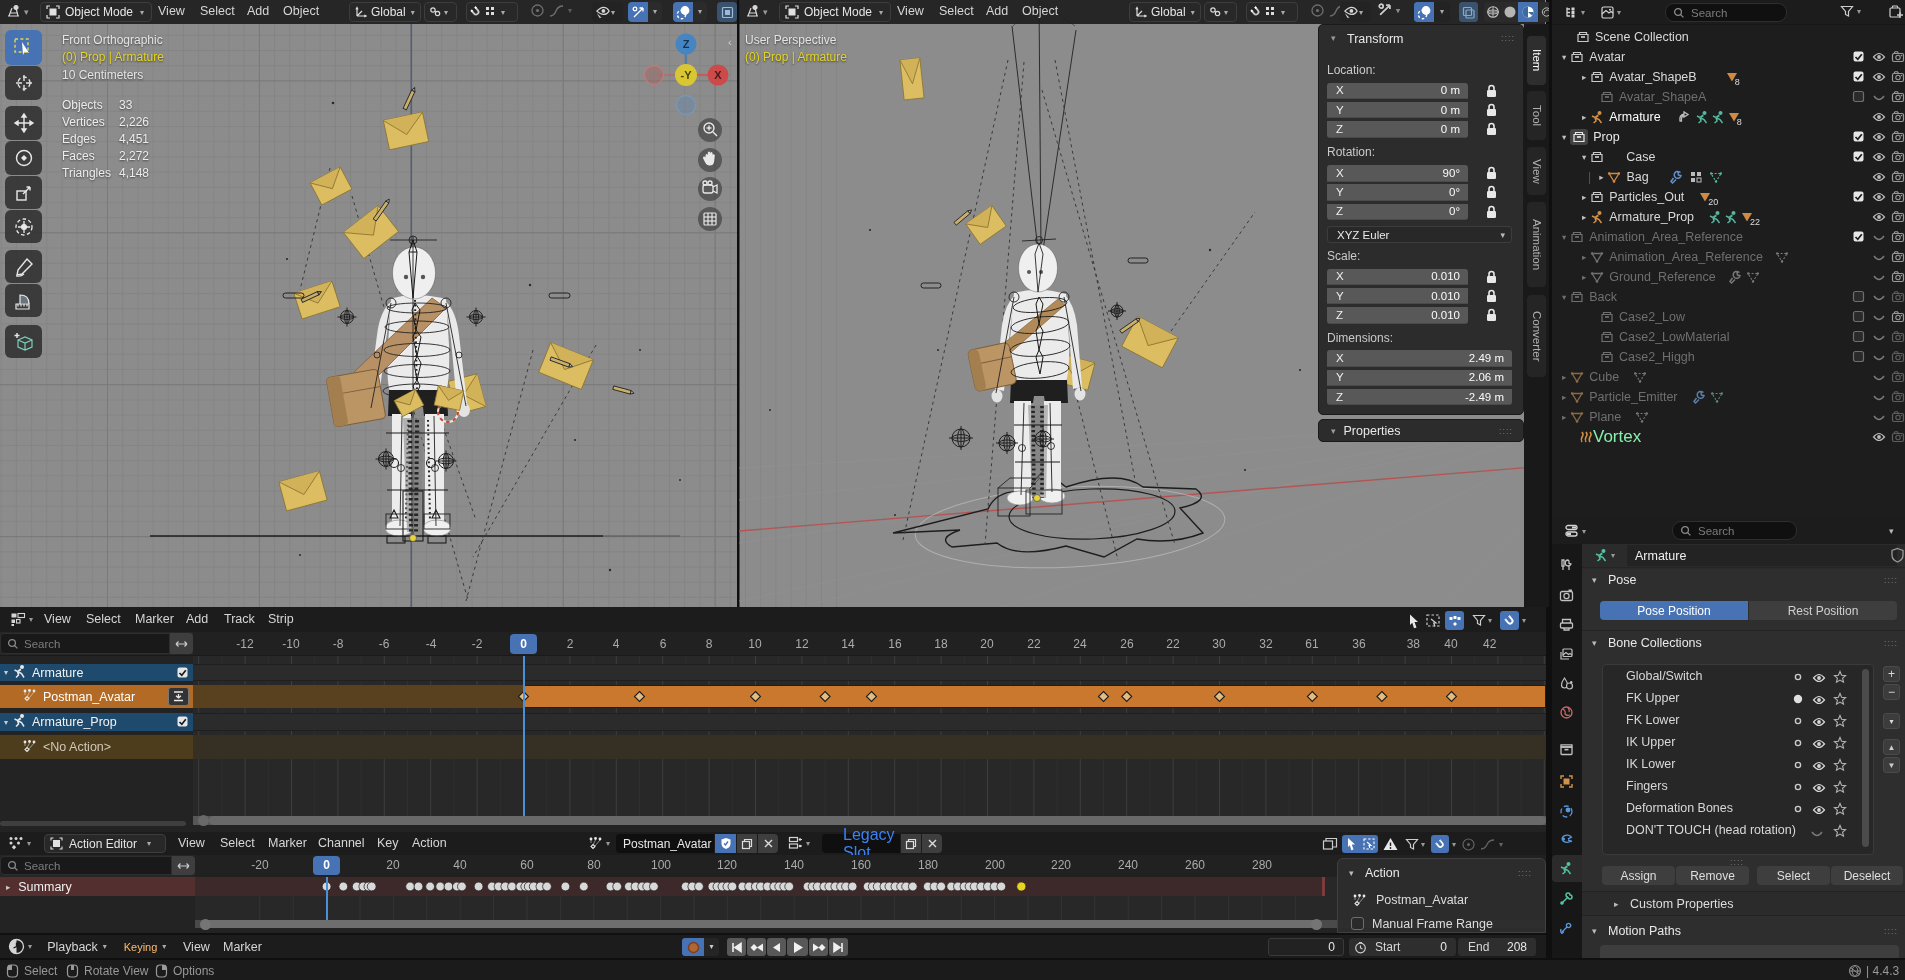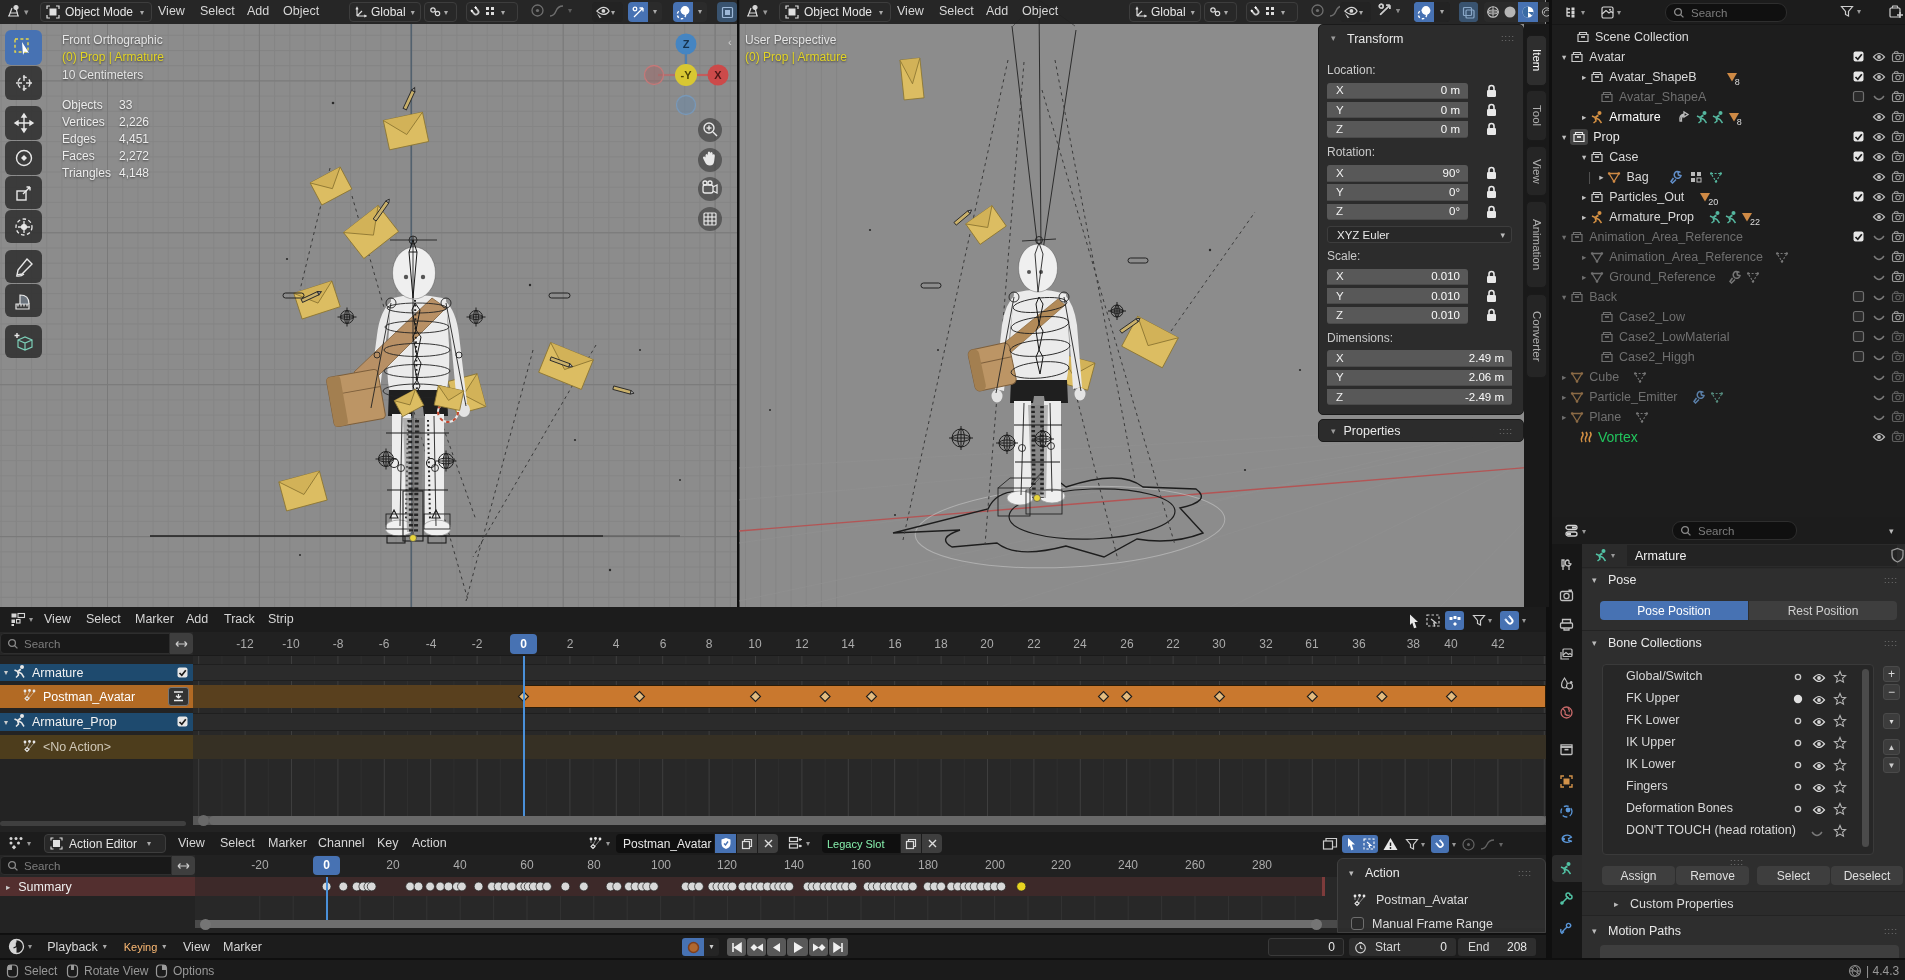--- a/index.html
+++ b/index.html
@@ -1127,21 +1127,21 @@
           <circle cx="10.5" cy="5.5" r="0.8" fill="#9a9a9a"></circle>
         </svg></div>
       <div class="ab" style="left:0;top:122px;width:358px;height:20px;display:flex;align-items:center">
         <span style="display:inline-block;width:30px"></span>
         <span style="color:#c0c0c0;font-size:8.5px">▾</span>
         <span style="display:inline-block;width:4px"></span>
         <svg width="14" height="14" viewBox="0 0 14 14">
           <path d="M2,4.5 L12,4.5 L12,11.5 L2,11.5 Z M3.5,4.5 L3.5,2.5 L10.5,2.5 L10.5,4.5 M5,7 L9,7" fill="none" stroke="#c9c9c9" stroke-width="1.2"></path>
           <rect x="5" y="6.3" width="4" height="1.4" fill="#c9c9c9"></rect>
         </svg>
-        <span style="color:#d9d9d9;font-size:12.5px;margin-left:5px">Case</span>
+        <span style="color:#d9d9d9;font-size:12.5px;margin-left:22px">Case</span>
       </div>
       <div class="ab" style="left:300px;top:125px"><svg width="13" height="13" viewBox="0 0 13 13">
           <rect x="1.5" y="1.5" width="10" height="10" rx="2" fill="#e6e6e6"></rect>
           <path d="M3.5,7 L5.8,9.3 L9.8,4.3" fill="none" stroke="#1b1b1b" stroke-width="1.7"></path>
         </svg></div>
       <div class="ab" style="left:320px;top:125px"><svg width="14" height="14" viewBox="0 0 14 14">
           <path d="M1.5,7 Q4.5,3.5 7,3.5 Q9.5,3.5 12.5,7 Q9.5,10.5 7,10.5 Q4.5,10.5 1.5,7 Z" fill="none" stroke="#b9b9b9" stroke-width="1.2"></path>
           <circle cx="7" cy="7" r="1.9" fill="#b9b9b9"></circle>
         </svg></div>
       <div class="ab" style="left:339px;top:125px"><svg width="14" height="14" viewBox="0 0 14 14">
@@ -1517,21 +1517,21 @@
         </svg></div>
       <div class="ab" style="left:0;top:402px;width:358px;height:20px;display:flex;align-items:center">
         <span style="display:inline-block;width:27px"></span>
         <svg width="14" height="14" viewBox="0 0 14 14">
           <g fill="none" stroke="#d49043" stroke-width="1.6">
             <path d="M3,2 Q5,4.5 3,7 Q1.5,9.5 3,12"></path>
             <path d="M7,2 Q9,4.5 7,7 Q5.5,9.5 7,12"></path>
             <path d="M11,2 Q13,4.5 11,7 Q9.5,9.5 11,12"></path>
           </g>
         </svg>
-        <span style="color:#22c55e;font-size:14px;margin-left:5px">Vortex</span>
+        <span style="color:#86efac;font-size:17px;">Vortex</span>
       </div>
       <div class="ab" style="left:320px;top:405px"><svg width="14" height="14" viewBox="0 0 14 14">
           <path d="M1.5,7 Q4.5,3.5 7,3.5 Q9.5,3.5 12.5,7 Q9.5,10.5 7,10.5 Q4.5,10.5 1.5,7 Z" fill="none" stroke="#b9b9b9" stroke-width="1.2"></path>
           <circle cx="7" cy="7" r="1.9" fill="#b9b9b9"></circle>
         </svg></div>
       <div class="ab" style="left:339px;top:405px"><svg width="14" height="14" viewBox="0 0 14 14">
           <rect x="1.5" y="3.5" width="11" height="8" rx="1.5" fill="none" stroke="#5f5f5f" stroke-width="1.2"></rect>
           <circle cx="7" cy="7.5" r="2.2" fill="none" stroke="#5f5f5f" stroke-width="1.1"></circle>
           <path d="M3,3.5 L4,1.8 L6.5,1.8 L7.5,3.5" fill="none" stroke="#5f5f5f" stroke-width="1.1"></path>
           <circle cx="10.5" cy="5.5" r="0.8" fill="#5f5f5f"></circle>
@@ -1846,21 +1846,21 @@
 <div class="ab" style="left:1019px;top:30px;width:30px;text-align:center;font-size:12px;color:#ababab">22</div>
 <div class="ab" style="left:1065px;top:30px;width:30px;text-align:center;font-size:12px;color:#ababab">24</div>
 <div class="ab" style="left:1112px;top:30px;width:30px;text-align:center;font-size:12px;color:#ababab">26</div>
 <div class="ab" style="left:1158px;top:30px;width:30px;text-align:center;font-size:12px;color:#ababab">22</div>
 <div class="ab" style="left:1204px;top:30px;width:30px;text-align:center;font-size:12px;color:#ababab">30</div>
 <div class="ab" style="left:1251px;top:30px;width:30px;text-align:center;font-size:12px;color:#ababab">32</div>
 <div class="ab" style="left:1297px;top:30px;width:30px;text-align:center;font-size:12px;color:#ababab">61</div>
 <div class="ab" style="left:1344px;top:30px;width:30px;text-align:center;font-size:12px;color:#ababab">36</div>
 <div class="ab" style="left:1390px;top:30px;width:30px;text-align:right;font-size:12px;color:#ababab">38</div>
 <div class="ab" style="left:1436px;top:30px;width:30px;text-align:center;font-size:12px;color:#ababab">40</div>
-<div class="ab" style="left:1483px;top:30px;width:30px;text-align:center;font-size:12px;color:#ababab">42</div>
+<div class="ab" style="left:1483px;top:30px;width:30px;text-align:left;font-size:12px;color:#ababab">42</div>
 <div class="ab" style="left:193px;top:49px;width:1353px;height:169px;background:#282828"></div>
 <svg class="ab" style="left:193px;top:49px" width="1353" height="169" viewBox="0 0 1353 169">
         <line x1="5.7" y1="0" x2="5.7" y2="169" stroke="#3e3e3e" stroke-width="1"></line>
         <line x1="52.1" y1="0" x2="52.1" y2="169" stroke="#3e3e3e" stroke-width="1"></line>
         <line x1="98.5" y1="0" x2="98.5" y2="169" stroke="#3e3e3e" stroke-width="1"></line>
         <line x1="144.9" y1="0" x2="144.9" y2="169" stroke="#3e3e3e" stroke-width="1"></line>
         <line x1="191.3" y1="0" x2="191.3" y2="169" stroke="#3e3e3e" stroke-width="1"></line>
         <line x1="237.7" y1="0" x2="237.7" y2="169" stroke="#3e3e3e" stroke-width="1"></line>
         <line x1="284.1" y1="0" x2="284.1" y2="169" stroke="#3e3e3e" stroke-width="1"></line>
         <line x1="330.5" y1="0" x2="330.5" y2="169" stroke="#3e3e3e" stroke-width="1"></line>
@@ -2061,21 +2061,21 @@
             <rect x="1.5" y="1.5" width="8" height="4"></rect>
             <rect x="1.5" y="8" width="8" height="4"></rect>
             <path d="M11,3.5 L14,3.5 M11,10 L14,10"></path>
           </g>
           <circle cx="12" cy="3.5" r="1.3" fill="#d5d5d5"></circle>
           <circle cx="12" cy="10" r="1.3" fill="#d5d5d5"></circle>
         </svg>
         <span style="color:#999;font-size:8px;margin-left:3px">▾</span>
       </div>
 <div class="ab" style="left:822px;top:2px;width:78px;height:19px;background:#0f0f0f;border-radius:4px 0 0 4px;display:flex;align-items:center">
-        <span style="margin-left:5px;color:#86efac;font-size:11px">Legacy Slot</span>
+        <span style="margin-left:21px;color:#3b82f6;font-size:16px">Legacy Slot</span>
       </div>
 <div class="ab" style="left:901px;top:2px;width:20px;height:19px;background:#3e3e3e;display:flex;align-items:center;justify-content:center">
         <svg width="12" height="12" viewBox="0 0 12 12">
           <rect x="1.5" y="3.5" width="7" height="7" fill="none" stroke="#ddd" stroke-width="1.2"></rect>
           <path d="M3.5,3.5 L3.5,1.5 L10.5,1.5 L10.5,8.5 L8.5,8.5" fill="none" stroke="#ddd" stroke-width="1.2"></path>
         </svg>
       </div>
 <div class="ab" style="left:922px;top:2px;width:20px;height:19px;background:#3e3e3e;border-radius:0 4px 4px 0;display:flex;align-items:center;justify-content:center">
         <svg width="11" height="11" viewBox="0 0 11 11">
           <path d="M2,2 L9,9 M9,2 L2,9" stroke="#ddd" stroke-width="1.4"></path>

